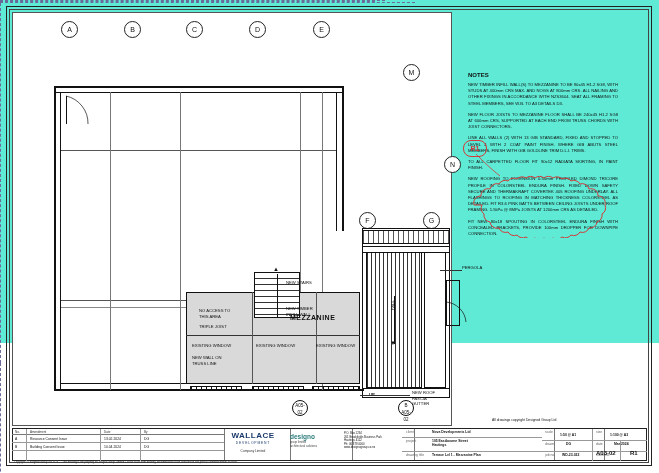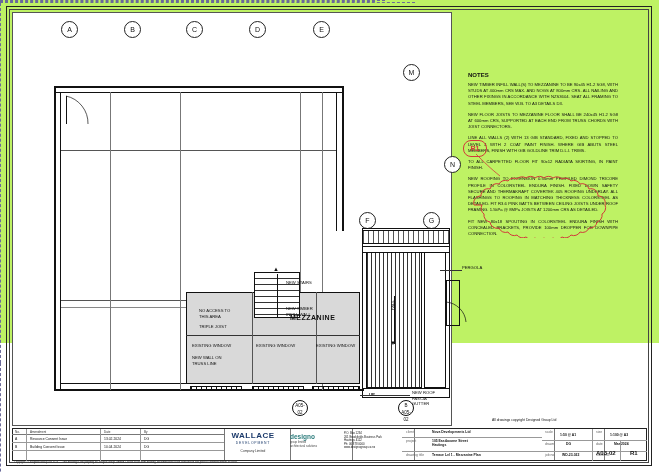--- a/index.html
+++ b/index.html
@@ -1,17 +1,17 @@
 <!DOCTYPE html>
 <html><head>
 <meta charset="utf-8">
 <style>
   html,body{margin:0;padding:0;background:#ffffff;}
   body{width:659px;height:473px;font-family:"Liberation Sans",sans-serif;overflow:hidden;}
-  #sheet{position:relative;width:659px;height:343px;background:#bef264;}
+  #sheet{position:relative;width:659px;height:343px;background:#5eead4;}
 
   
   .border-outer{position:absolute;left:6px;top:6px;width:646px;height:460px;border:1px solid #222;box-sizing:border-box;}
   .border-inner{position:absolute;left:9px;top:9px;width:640px;height:454px;border:1px solid #444;box-sizing:border-box;}
 
   
   .plan-frame{position:absolute;left:12px;top:12px;width:440px;height:414px;border:1px solid #555;box-sizing:border-box;background:#fff;}
 
   
   .ln{position:absolute;background:#1c1c1c;}

